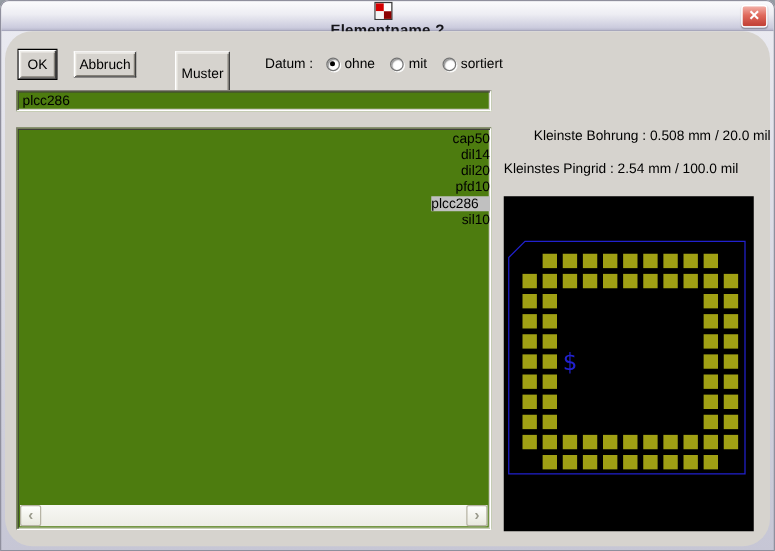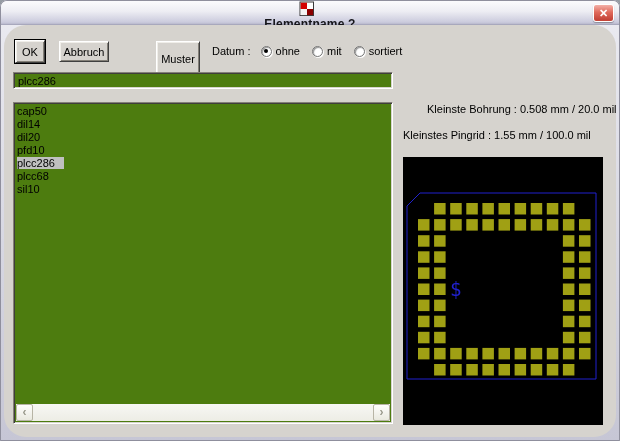--- a/index.html
+++ b/index.html
@@ -73,21 +73,21 @@
   }
   .name-input {
     position:absolute; left:9px; top:47px; width:380px; height:17px;
     font-family:"Liberation Sans", sans-serif; font-size:11px; color:#000;
     padding:1px 3px 0 4px; outline:none;
   }
   .listbox { position:absolute; left:9px; top:77px; width:380px; height:322px; overflow:hidden; }
   .list-items { list-style:none; padding:2px 0 0 0; }
   .list-items li {
     font-size:11px; line-height:13px; height:13px; color:#000;
-    padding-left:3px; white-space:nowrap;
+    padding-left:3px; white-space:nowrap;text-align:right;
   }
   .list-items li span.sel { background:#c0c0c0; padding-right:9px; }
 
   
   .hscroll {
     position:absolute; left:2px; right:2px; bottom:2px; height:17px;
     background:linear-gradient(#f7f7f4,#ededE5);
     display:flex; justify-content:space-between; align-items:center;
   }
   .scroll-arrow {
@@ -120,21 +120,21 @@
       <rect x="1.7" y="8" width="6.3" height="6.1" fill="#f4f4f4"></rect>
     </svg>
     <span class="title-text">Elementname ?</span>
     <div class="close-btn">✕</div>
   </div>
 
   <div class="client">
 
     <div class="btn btn-default" style="left:11px; top:15px; width:30px; height:23px;">OK</div>
     <div class="btn" style="left:55px; top:16px; width:50px; height:21px;">Abbruch</div>
-    <div class="btn" style="left:152px; top:16px; width:44px; height:35px;">Muster</div>
+    <div class="btn" style="left:136px; top:16px; width:44px; height:35px;">Muster</div>
 
     <div class="datum-row">
       <span class="datum-label">Datum :</span>
       <span style="display:flex;align-items:center;justify-content:flex-end;">
           <span class="radio-item">
             <span class="radio-circle checked"></span>
             <span class="radio-label">ohne</span>
           </span>
           <span class="radio-item">
             <span class="radio-circle"></span>
@@ -149,31 +149,30 @@
 
     <input class="name-input sunken" type="text" value="plcc286" style="">
 
     <div class="listbox sunken">
       <ul class="list-items">
           <li>cap50</li>
           <li>dil14</li>
           <li>dil20</li>
           <li>pfd10</li>
           <li><span class="sel" style="background: rgb(192, 192, 192);">plcc286</span></li>
-          <li>plcc68</li>
           <li>sil10</li>
         </ul>
       <div class="hscroll">
         <div class="scroll-arrow">‹</div>
         <div class="scroll-arrow">›</div>
       </div>
     </div>
 
     <div class="info-line l1">Kleinste Bohrung : 0.508 mm / 20.0 mil</div>
-    <div class="info-line l2">Kleinstes Pingrid : 1.55 mm / 100.0 mil</div>
+    <div class="info-line l2">Kleinstes Pingrid : 2.54 mm / 100.0 mil</div>
 
     <div class="preview">
       <svg viewBox="0 0 200 268">
           <polygon points="17,36 193,36 193,222 4,222 4,49" fill="none" stroke="#2121ce" stroke-width="1"></polygon>
           <rect x="31.1" y="46.0" width="11.5" height="11.5" fill="#a0a014"></rect>
           <rect x="47.2" y="46.0" width="11.5" height="11.5" fill="#a0a014"></rect>
           <rect x="63.3" y="46.0" width="11.5" height="11.5" fill="#a0a014"></rect>
           <rect x="79.4" y="46.0" width="11.5" height="11.5" fill="#a0a014"></rect>
           <rect x="95.5" y="46.0" width="11.5" height="11.5" fill="#a0a014"></rect>
           <rect x="111.6" y="46.0" width="11.5" height="11.5" fill="#a0a014"></rect>

